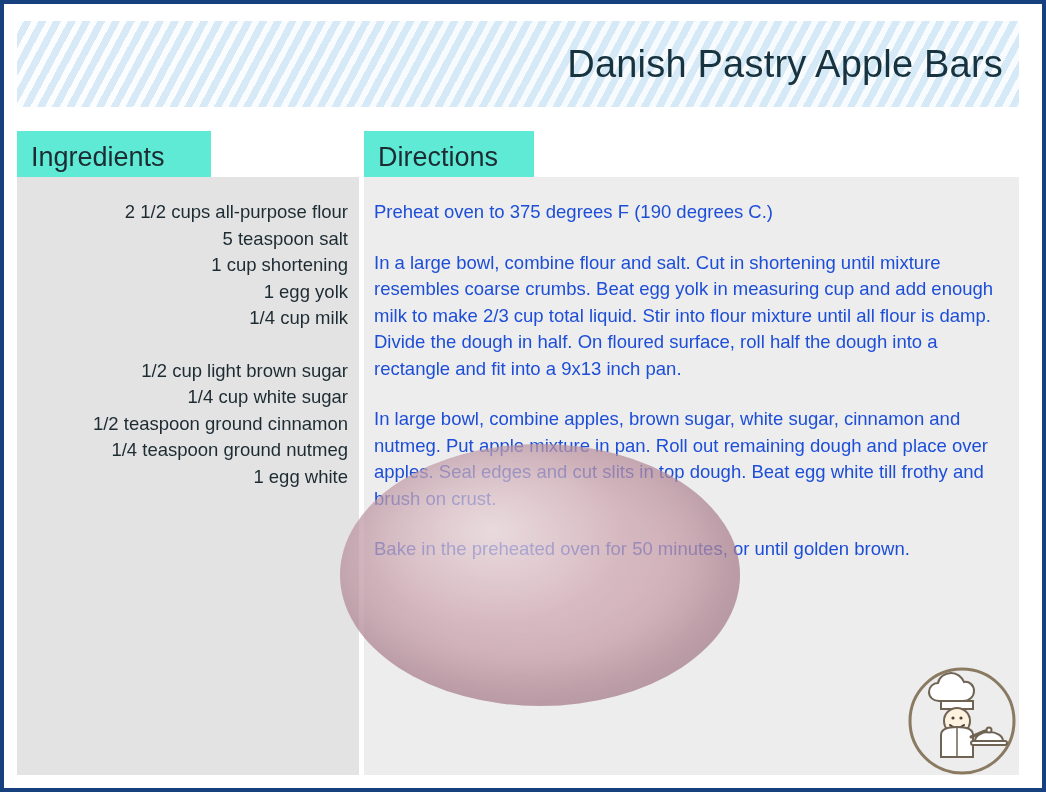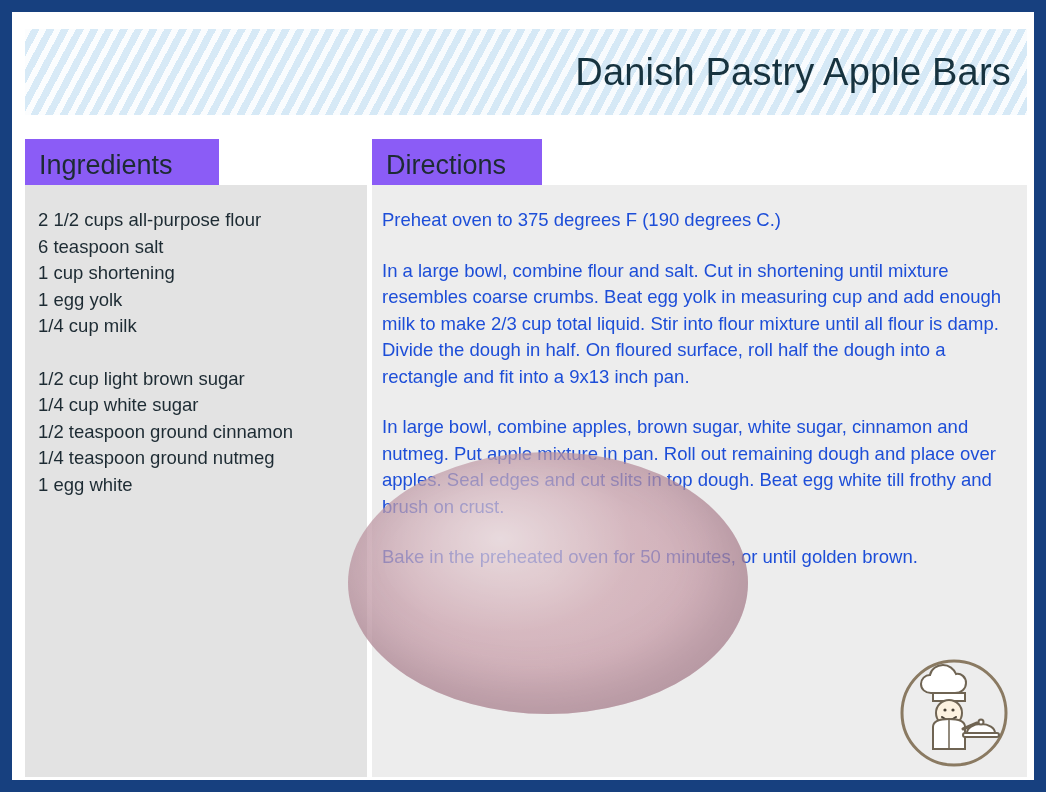--- a/index.html
+++ b/index.html
@@ -14,21 +14,21 @@
     overflow: hidden;
   }
 
   
   .page {
     position: relative;
     width: 1046px;
     height: 792px;
     box-sizing: border-box;
     background: #17407f;
-    padding: 12px;
+    padding: 4px;
   }
   .inner-frame {
     position: relative;
     width: 100%;
     height: 100%;
     box-sizing: border-box;
     background: #ffffff;
     border: 3px solid #ffffff;
     overflow: hidden;
   }
@@ -56,21 +56,21 @@
     transform: translateY(-50%);
     font-size: 38px;
     color: #17333f;
     letter-spacing: 0.2px;
     white-space: nowrap;
   }
 
   
   .tab {
     position: absolute;
-    background: #8b5cf6;
+    background: #5eead4;
     box-sizing: border-box;
   }
   .tab-ingredients {
     left: 10px;
     top: 124px;
     width: 194px;
     height: 46px;
   }
   .tab-directions {
     left: 357px;
@@ -109,21 +109,21 @@
 
   .ingredients-list {
     position: absolute;
     left: 13px;
     top: 22px;
     width: 318px;
     font-size: 18.5px;
     line-height: 26.5px;
     color: #1d2b33;
   }
-  .ing-line { white-space: normal; }
+  .ing-line { white-space: normal; text-align: right; }
   .ing-gap { height: 26px; }
 
   .directions-body {
     position: absolute;
     left: 10px;
     top: 22px;
     width: 640px;
     font-size: 18.5px;
     line-height: 26.5px;
     color: #1d4ed8;
@@ -177,21 +177,21 @@
       <div class="tab-label">Ingredients</div>
     </div>
 
     <div class="tab tab-directions">
       <div class="tab-label">Directions</div>
     </div>
 
     <div class="panel panel-ingredients">
       <div class="ingredients-list">
         <div class="ing-line">2 1/2 cups all-purpose flour</div>
-        <div class="ing-line">6 teaspoon salt</div>
+        <div class="ing-line">5 teaspoon salt</div>
         <div class="ing-line">1 cup shortening</div>
         <div class="ing-line">1 egg yolk</div>
         <div class="ing-line">1/4 cup milk</div>
         <div class="ing-gap"></div>
         <div class="ing-line">1/2 cup light brown sugar</div>
         <div class="ing-line">1/4 cup white sugar</div>
         <div class="ing-line">1/2 teaspoon ground cinnamon</div>
         <div class="ing-line">1/4 teaspoon ground nutmeg</div>
         <div class="ing-line">1 egg white</div>
       </div>

